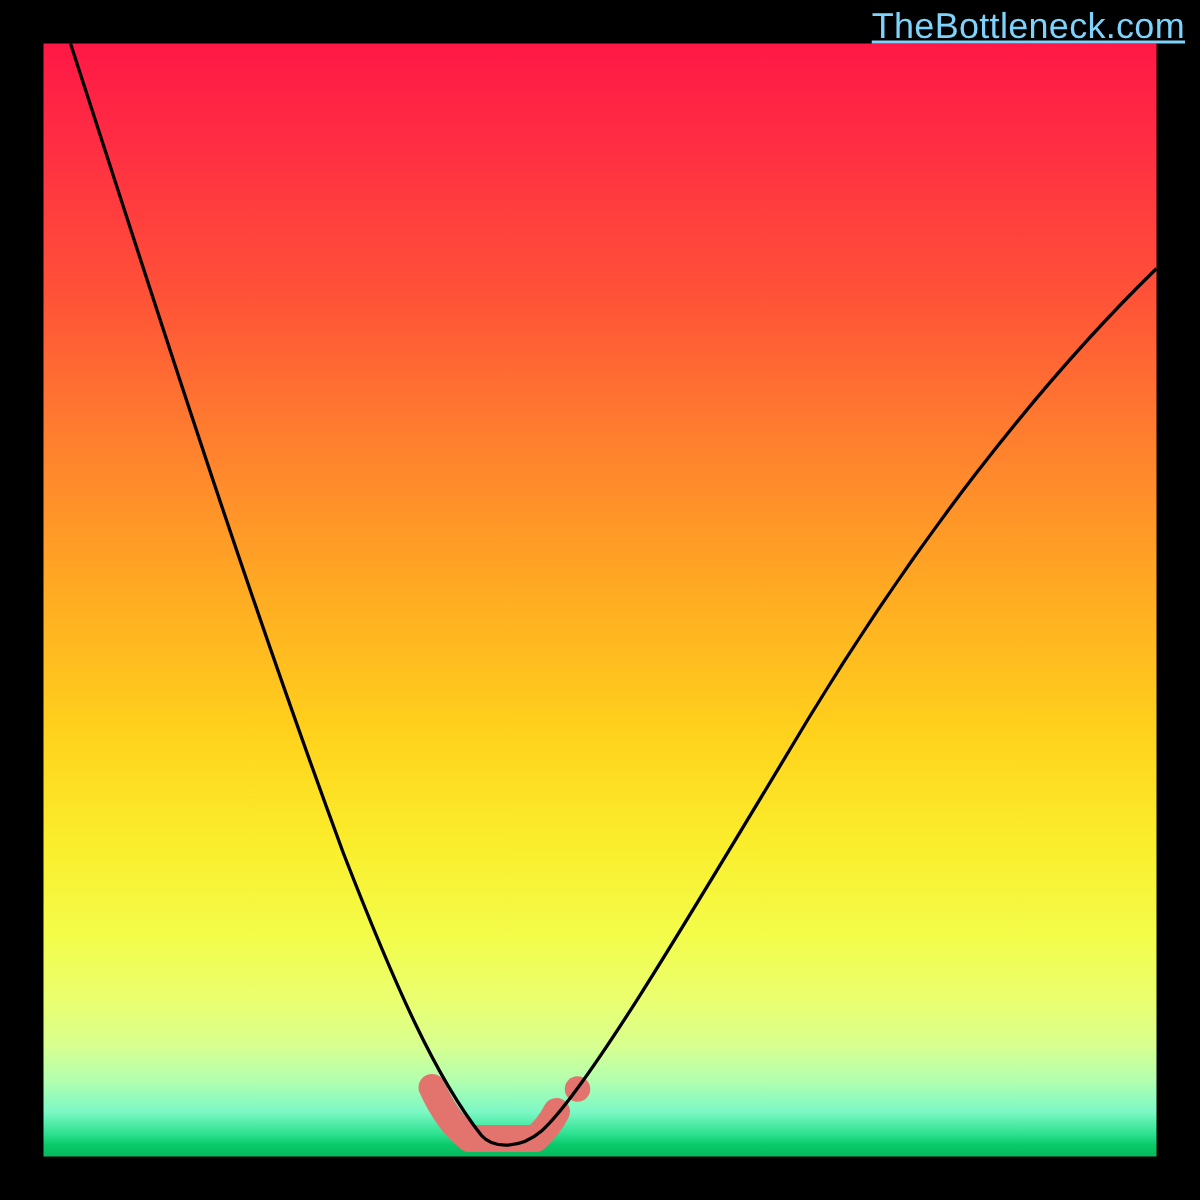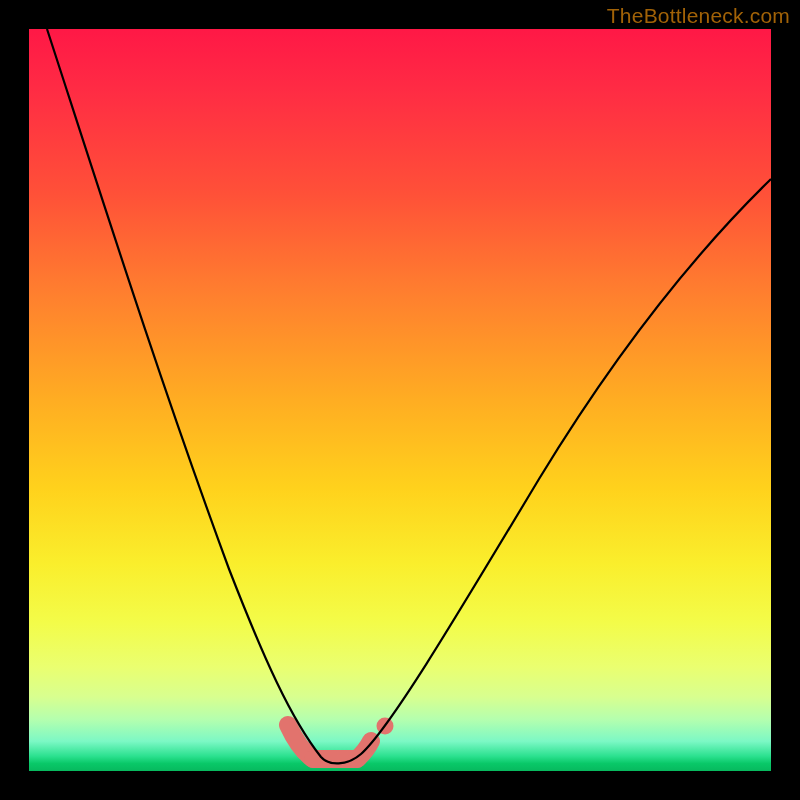--- a/index.html
+++ b/index.html
@@ -38,24 +38,25 @@
       #7cf8c5 96%,
       #2be18f 98%,
       #09c868 99%,
       #07b95e 100%
     );
   }
   .watermark {
     position: absolute;
     top: 4px;
     right: 10px;
-    color: #a16207;
-    font-size: 21px;
+    color: #7dd3fc;
+    font-size: 24px;
     letter-spacing: 0.2px;
     font-weight: 500;
+    text-decoration: underline;
   }
   svg.curve {
     position: absolute;
     left: 0;
     top: 0;
     width: 742px;
     height: 742px;
     overflow: visible;
   }
   .main-curve {

